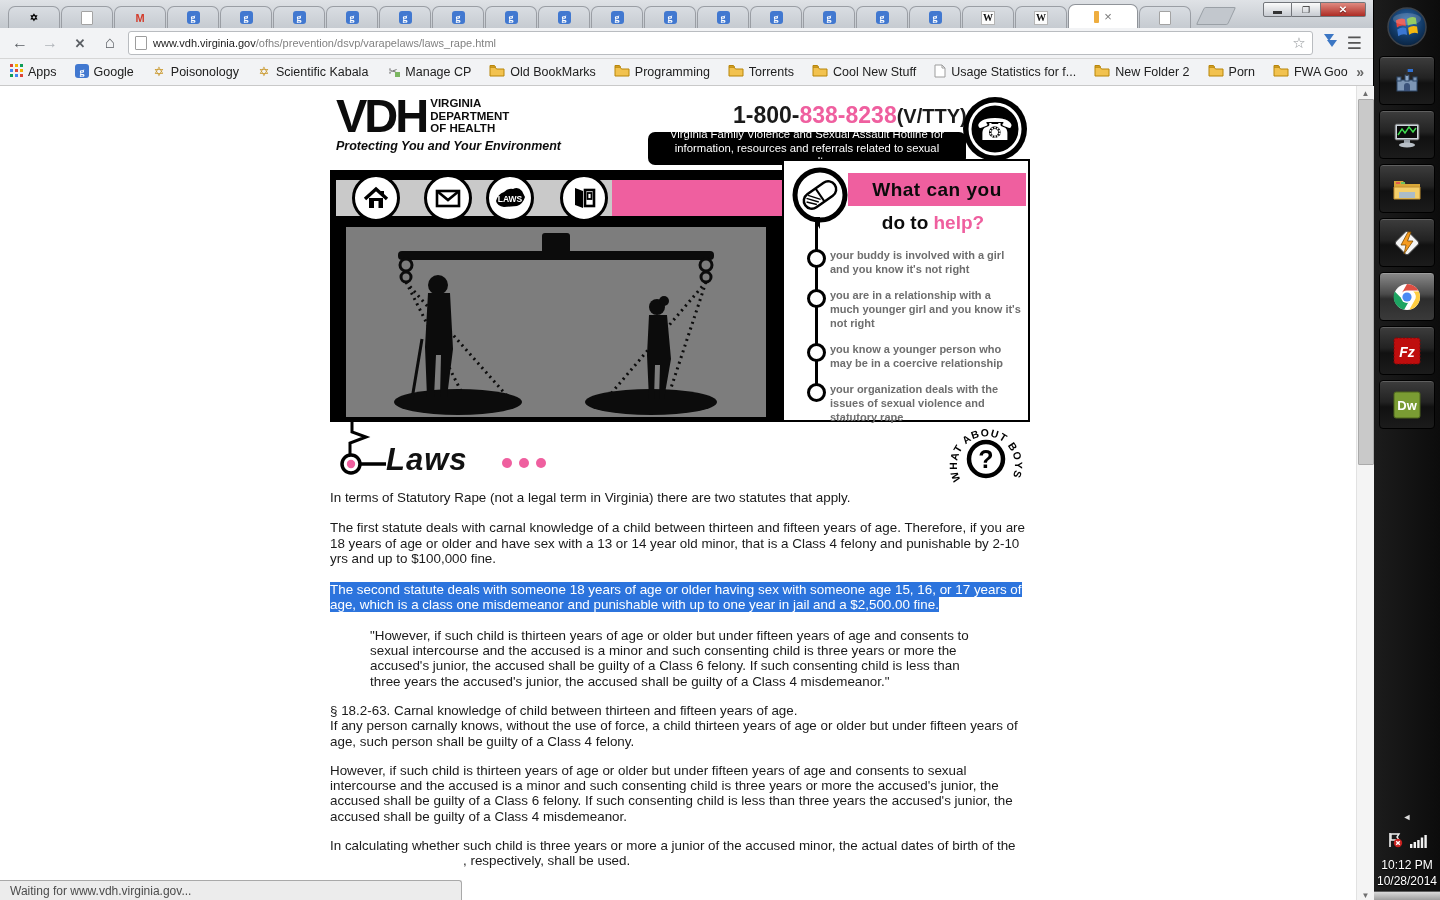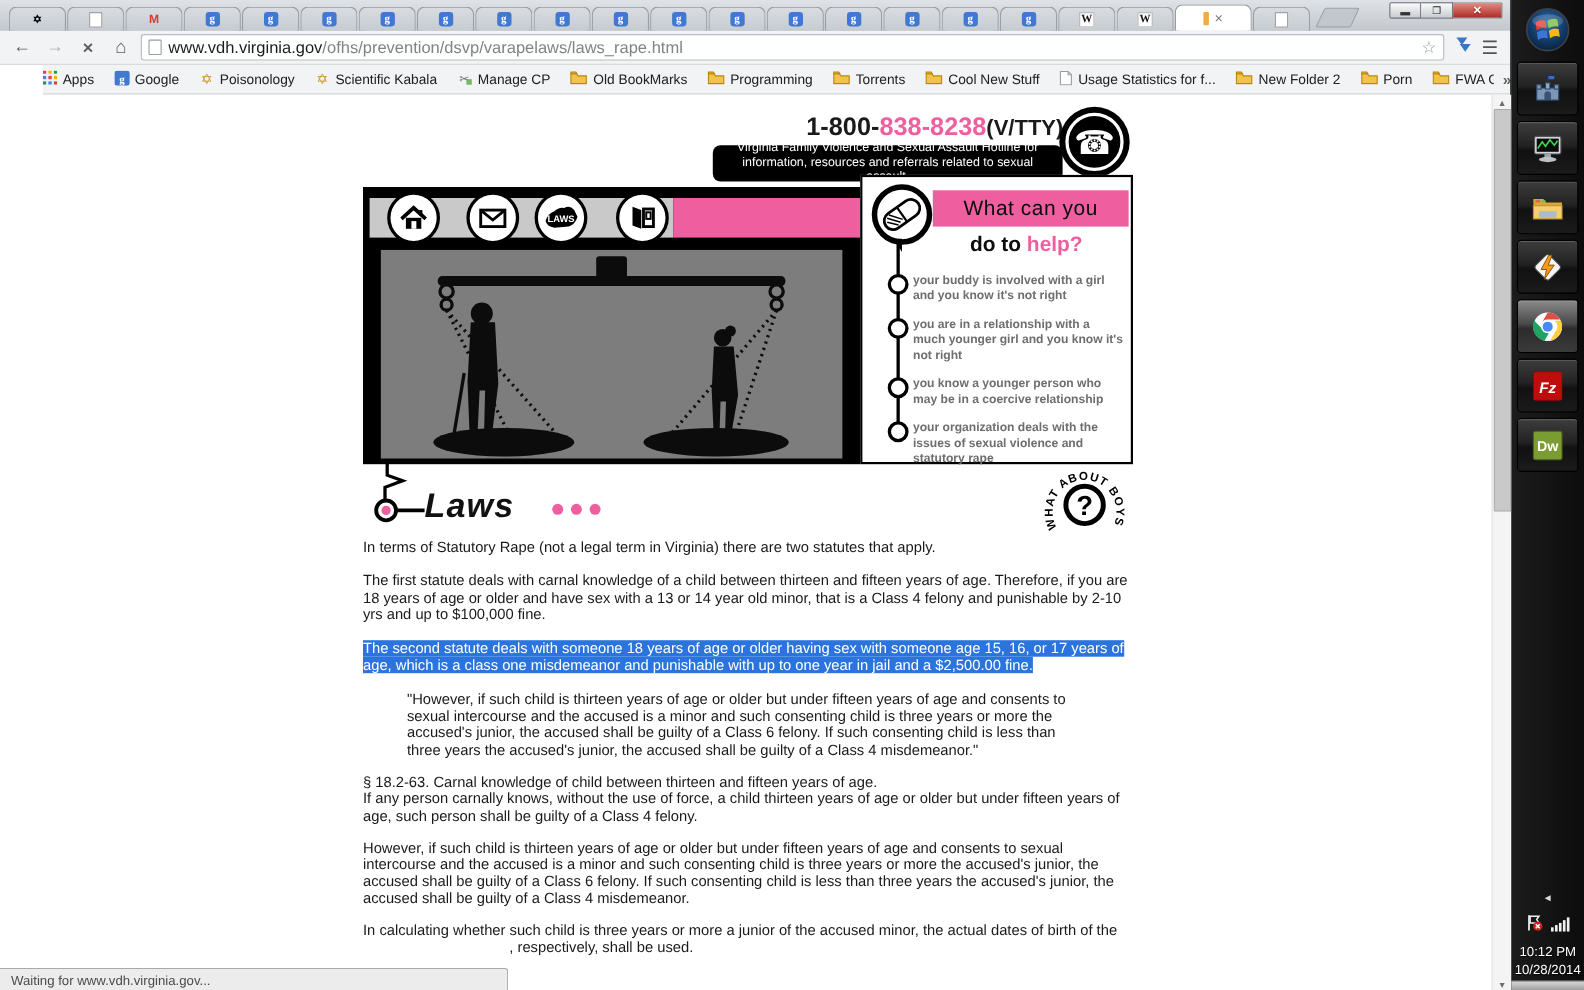--- a/index.html
+++ b/index.html
@@ -47,34 +47,34 @@
            display:flex;align-items:center;padding:0 8px;gap:6px;}
   .navbtn{width:24px;height:22px;display:flex;align-items:center;justify-content:center;
           font-size:16px;color:#5a5e63;font-weight:700;}
   .navbtn.back::before{content:"←";}
   .navbtn.fwd::before{content:"→";color:#b0b4b9;}
   .navbtn.stop::before{content:"✕";font-size:13px;}
   .navbtn.home::before{content:"⌂";font-size:17px;}
   .omnibox{flex:1;height:22px;background:#fff;border:1px solid #b9bcc0;border-radius:3px;
            display:flex;align-items:center;padding:0 6px;gap:6px;}
   .urlicon{width:10px;height:12px;background:#fff;border:1px solid #9d9d9d;border-radius:1px;}
-  .urltext{font-size:15px;white-space:nowrap;overflow:hidden;flex:1;}
+  .urltext{font-size:11px;white-space:nowrap;overflow:hidden;flex:1;}
   .url-domain{color:#1b1b1b;}
   .url-path{color:#828282;}
   .star{color:#8f9397;font-size:15px;}
   .star::before{content:"☆";}
   .dl-icon{display:flex;flex-direction:column;align-items:center;margin-left:2px;}
   .dl-icon i{width:0;height:0;border:5px solid transparent;border-top:7px solid #3b76c4;display:block;}
   .dl-icon i+i{margin-top:-6px;margin-left:6px;}
   .menu-icon{color:#555;font-size:17px;padding:0 4px;}
   .menu-icon::before{content:"☰";}
 
   
   .bookmarksbar{height:26px;background:#f2f3f5;border-bottom:1px solid #c9c9c9;
-                display:flex;align-items:center;padding:0 0;margin-left:39px;}
+                display:flex;align-items:center;padding:0 10px;}
   .bm-items{display:flex;align-items:center;gap:18px;flex:1;overflow:hidden;}
   .bm{display:flex;align-items:center;gap:5px;font-size:12.5px;color:#202020;white-space:nowrap;}
   .bm svg,.bm .bmi{flex:0 0 auto;}
   .bm-overflow{color:#666;font-size:14px;font-weight:700;padding-left:8px;}
 
   
   .viewport{position:relative;height:816px;background:#fff;overflow:hidden;}
   .scrollbar{position:absolute;right:0;top:0;width:17px;height:100%;background:#f4f4f4;
              border-left:1px solid #e2e2e2;z-index:9;}
   .sb-arrow{position:absolute;left:0;width:17px;height:14px;display:flex;align-items:center;
@@ -116,21 +116,21 @@
   .nav-track-gray{position:absolute;left:6px;top:10px;width:276px;height:36px;background:#c9c9c9;}
   .nav-track-pink{position:absolute;left:282px;top:10px;width:170px;height:36px;background:#ef5f9f;}
   .nav-circ{position:absolute;top:4px;width:48px;height:48px;border-radius:50%;background:#fff;
             border:3px solid #000;box-sizing:border-box;display:flex;align-items:center;justify-content:center;}
   .scales-wrap{margin:0 16px;height:190px;}
   .helppanel{width:248px;height:263px;margin-top:-11px;background:#fff;border:2px solid #000;
              box-sizing:border-box;position:relative;}
   .hp-line{position:absolute;left:31px;top:60px;bottom:34px;width:3px;background:#000;}
   .hp-pill{position:absolute;left:6px;top:6px;}
   .hp-titlebar{margin:12px 2px 0 64px;height:33px;background:#ef5f9f;display:flex;align-items:center;
-               justify-content:center;font-size:19px;font-weight:400;letter-spacing:.5px;color:#0b0b0b;}
+               justify-content:center;font-size:19px;font-weight:700;letter-spacing:.5px;color:#0b0b0b;}
   .hp-title2{margin:6px 10px 0 64px;text-align:center;font-size:19px;font-weight:900;color:#0b0b0b;}
   .hp-title2 .pink{color:#ef5f9f;}
   .hp-items{position:relative;margin-top:14px;z-index:2;}
   .hp-item{position:relative;padding-left:46px;margin-bottom:12px;min-height:28px;
            font-size:11px;font-weight:700;color:#6e6e6e;line-height:14px;padding-right:6px;}
   .hp-bullet{position:absolute;left:23px;top:1px;width:13px;height:13px;border:3px solid #000;
              border-radius:50%;background:#fff;}
 
   
   .lawsrow{position:relative;height:64px;}
@@ -377,20 +377,31 @@
           </div>
         </div>
       <div class="bm-overflow">»</div>
     </div>
 
     <div class="viewport">
 
       <div class="page">
 
         <div class="vdh-header">
+          <div class="logo">
+            <div class="logo-row">
+              <div class="logo-acronym">VDH</div>
+              <div class="logo-lines">
+                <div>VIRGINIA</div>
+                <div>DEPARTMENT</div>
+                <div>OF HEALTH</div>
+              </div>
+            </div>
+            <div class="logo-tagline">Protecting You and Your Environment</div>
+          </div>
           <div class="hotline-phone"><span>1-800-</span><span class="phone-pink">838-8238</span><span style="font-size:20px;">(V/TTY)</span></div>
           <div class="hotline-box">Virginia Family Violence and Sexual Assault Hotline for information, resources and referrals related to sexual assault.</div>
           <div class="phone-badge">
             <svg width="66" height="66" viewBox="0 0 66 66">
               <circle cx="33" cy="33" r="32" fill="#000"></circle>
               <circle cx="33" cy="33" r="25" fill="none" stroke="#fff" stroke-width="3"></circle>
               <text x="33" y="44" text-anchor="middle" font-size="30" fill="#fff" font-family="DejaVu Sans">☎</text>
             </svg>
           </div>
         </div>

